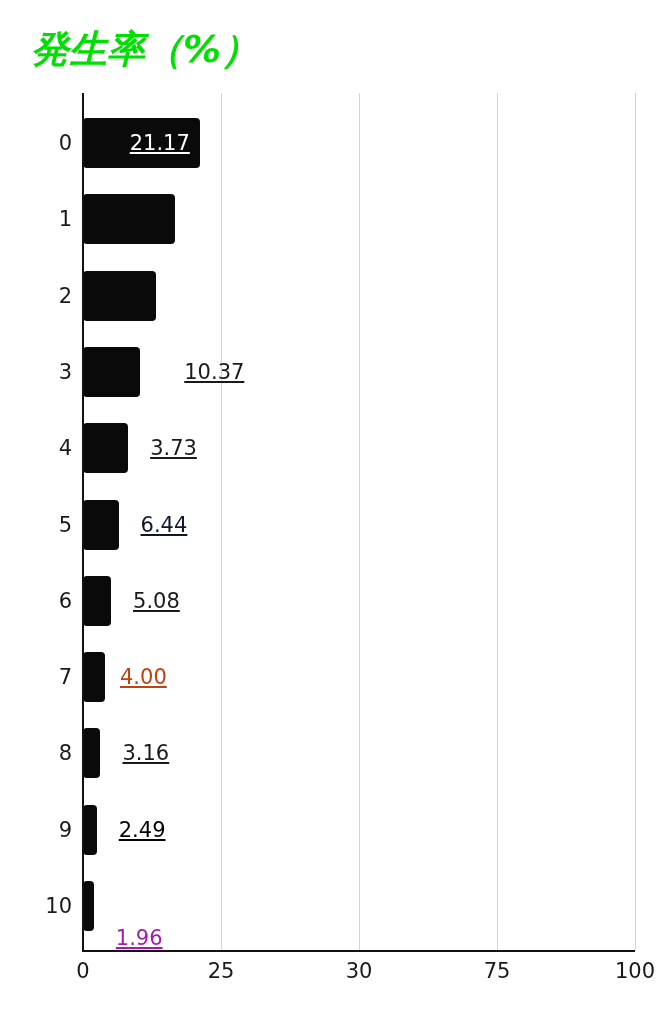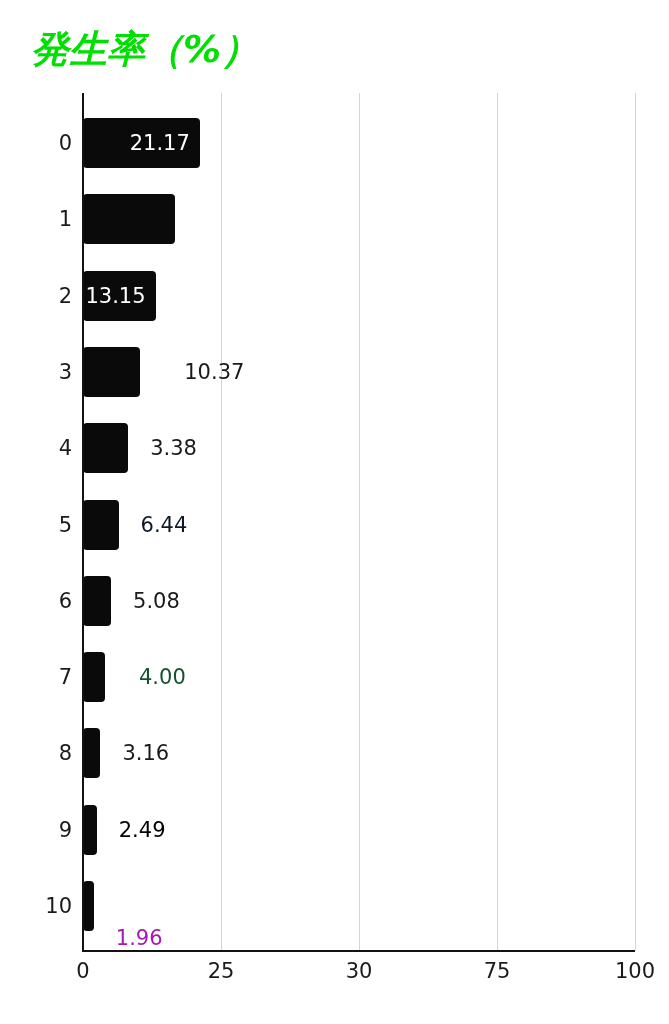--- a/index.html
+++ b/index.html
@@ -79,20 +79,21 @@
     height: 50px;
   }
 
   
   .value-label {
     position: absolute;
     height: 50px;
     line-height: 50px;
     font-size: 21px;
     white-space: nowrap;
+    text-decoration: underline;
   }
   .value-label.inside {
     color: #ffffff;
     text-align: right;
   }
   .value-label.outside {
     color: #1a1a1a;
     text-align: left;
   }
 
@@ -136,31 +137,30 @@
 
   <div id="plot-area">
       <div class="gridline" style="left: 138px; background: rgb(212, 212, 212);"></div>
       <div class="gridline" style="left: 276px; background: rgb(212, 212, 212);"></div>
       <div class="gridline" style="left: 414px; background: rgb(212, 212, 212);"></div>
       <div class="gridline" style="left: 552px; background: rgb(212, 212, 212);"></div>
       <div class="bar" style="left: 0px; top: 25px; width: 116.858px; background: rgb(10, 10, 10);"></div>
       <div class="value-label inside" style="top: 25px; left: 0px; width: 106.858px; color: rgb(255, 255, 255);">21.17</div>
       <div class="bar" style="left: 0px; top: 101.3px; width: 92.1288px; background: rgb(10, 10, 10);"></div>
       <div class="bar" style="left: 0px; top: 177.6px; width: 72.588px; background: rgb(10, 10, 10);"></div>
-      <div class="value-label inside" style="top: 177.6px; left: 0px; width: 62.588px; color: rgb(255, 255, 255);">13.15</div>
       <div class="bar" style="left: 0px; top: 253.9px; width: 57.2424px; background: rgb(10, 10, 10);"></div>
       <div class="value-label outside" style="top: 253.9px; left: 79.2424px; color: rgb(26, 26, 26); margin-left: 22px;">10.37</div>
       <div class="bar" style="left: 0px; top: 330.2px; width: 45.1536px; background: rgb(10, 10, 10);"></div>
-      <div class="value-label outside" style="top: 330.2px; left: 67.1536px; color: rgb(26, 26, 26);">3.38</div>
+      <div class="value-label outside" style="top: 330.2px; left: 67.1536px; color: rgb(26, 26, 26);">3.73</div>
       <div class="bar" style="left: 0px; top: 406.5px; width: 35.5488px; background: rgb(10, 10, 10);"></div>
       <div class="value-label outside" style="top: 406.5px; left: 57.5488px; color: #0f172a;">6.44</div>
       <div class="bar" style="left: 0px; top: 482.8px; width: 28.0416px; background: rgb(10, 10, 10);"></div>
       <div class="value-label outside" style="top: 482.8px; left: 50.0416px; color: rgb(26, 26, 26);">5.08</div>
       <div class="bar" style="left: 0px; top: 559.1px; width: 22.08px; background: rgb(10, 10, 10);"></div>
-      <div class="value-label outside" style="top: 559.1px; left: 56px; color: #14532d;">4.00</div>
+      <div class="value-label outside" style="top: 559.1px; left: 37px; color: #c2410c;">4.00</div>
       <div class="bar" style="left: 0px; top: 635.4px; width: 17.4432px; background: rgb(10, 10, 10);"></div>
       <div class="value-label outside" style="top: 635.4px; left: 39.4432px; color: rgb(26, 26, 26);">3.16</div>
       <div class="bar" style="left: 0px; top: 711.7px; width: 13.7448px; background: rgb(10, 10, 10);"></div>
       <div class="value-label outside" style="top: 711.7px; left: 35.7448px; color: #000000;">2.49</div>
       <div class="bar" style="left: 0px; top: 788px; width: 10.8192px; background: rgb(10, 10, 10);"></div>
       <div class="value-label outside" style="top: 820px; left: 32.8192px; color: #a21caf;">1.96</div>
     </div>
 
   <div id="axis-y-line"></div>
   <div id="axis-x-line"></div>

